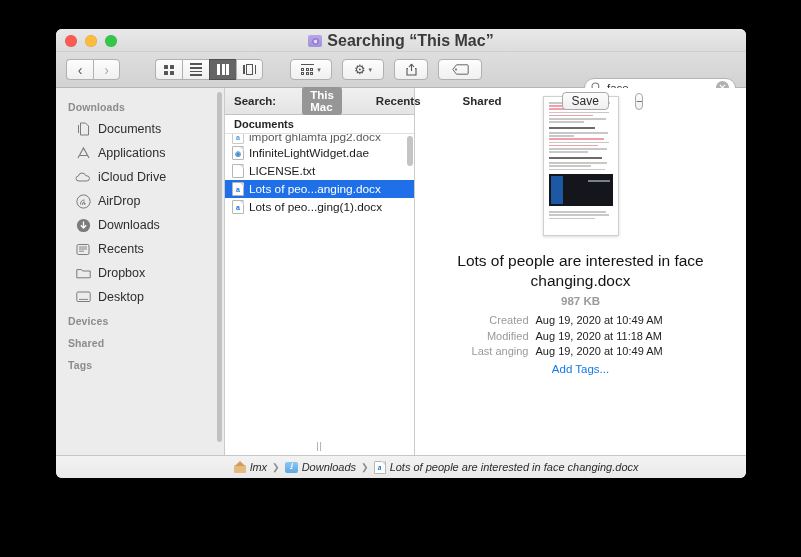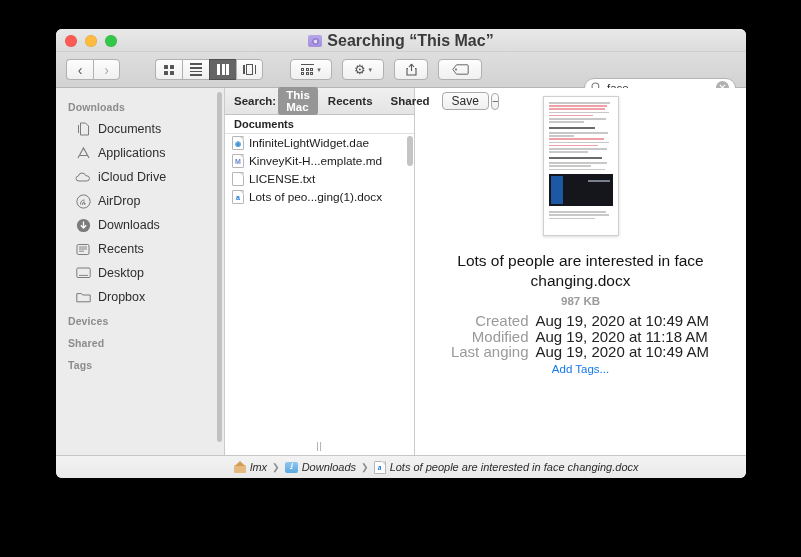--- a/index.html
+++ b/index.html
@@ -157,21 +157,21 @@
     background: #fff;
     border-right: 0.5px solid #cbcbcb;
     display: flex; flex-direction: column;
     position: relative;
     flex: 0 0 auto;
   }
   .scopebar {
     height: 27px;
     background: linear-gradient(to bottom,#f0f0f0,#e4e4e4);
     border-bottom: 0.5px solid #c3c3c3;
-    display: flex; align-items: center; gap: 2px;
+    display: flex; align-items: center; gap: 26px;
     padding: 0 9px;
     font-size: 11.5px; font-weight: bold; color: #2b2b2b;
     flex: 0 0 auto;
   }
   .scope-pill { padding: 2px 8px; border-radius: 3px; }
   .scope-pill.on { background: #969696; color: #fff; }
   .savebtn {
     font-size: 12px; font-weight: normal;
     padding: 1px 9px; border-radius: 4px;
     border: 0.5px solid #a9a9a9;
@@ -253,21 +253,21 @@
   .timg::after { content:""; position:absolute; right:3px; top:6px; width:22px; height:2px; background:#7a7f8c; }
 
   .pv-title {
     margin-top: 15px;
     font-size: 15.5px; color: #131313;
     text-align: center; line-height: 1.26;
     max-width: 250px;
   }
   .pv-size { font-size: 11.5px; font-weight: bold; color: #9a9a9a; margin-top: 5px; }
   .meta { margin-top: 6px; width: 100%; max-width: 260px; }
-  .meta-row { display: flex; gap: 7px; font-size: 15px; line-height: 15.5px; }
+  .meta-row { display: flex; gap: 7px; font-size: 11px; line-height: 15.5px; }
   .meta-k { width: 78px; text-align: right; color: #9a9a9a; flex: 0 0 78px; }
   .meta-v { color: #222; }
   .addtags { margin-top: 3px; font-size: 11.5px; color: #1579e8; text-align: center; width: 100%; }
 
   
   .pathbar {
     height: 23px;
     background: linear-gradient(to bottom,#f3f3f3,#e9e9e9);
     border-top: 0.5px solid #c6c6c6;
     display: flex; align-items: center; gap: 5px;
@@ -466,34 +466,34 @@
               <rect x="1" y="1.5" width="12" height="10" rx="1.4" fill="none" stroke="#7b7b7b" stroke-width="1"></rect>
               <path d="M3 4 L11 4 M3 6 L11 6 M3 8.2 L8 8.2" stroke="#7b7b7b" stroke-width="0.9"></path>
             </svg>
         </span>
         <span>Recents</span>
       </div>
 
       <div class="sb-item">
         <span class="sb-ico">
           <svg width="15" height="12" viewBox="0 0 15 12">
+              <path d="M0.8 2.6 L5.6 2.6 L6.8 4 L14.2 4 L14.2 10.8 L0.8 10.8 Z" fill="none" stroke="#7b7b7b" stroke-width="1"></path>
+            </svg>
+        </span>
+        <span>Dropbox</span>
+      </div>
+
+      <div class="sb-item">
+        <span class="sb-ico">
+          <svg width="15" height="12" viewBox="0 0 15 12">
               <rect x="0.8" y="1" width="13.4" height="9.5" rx="1.2" fill="none" stroke="#7b7b7b" stroke-width="1"></rect>
               <path d="M3 8.4 L12 8.4" stroke="#7b7b7b" stroke-width="0.9"></path>
             </svg>
         </span>
         <span>Desktop</span>
-      </div>
-
-      <div class="sb-item">
-        <span class="sb-ico">
-          <svg width="15" height="12" viewBox="0 0 15 12">
-              <path d="M0.8 2.6 L5.6 2.6 L6.8 4 L14.2 4 L14.2 10.8 L0.8 10.8 Z" fill="none" stroke="#7b7b7b" stroke-width="1"></path>
-            </svg>
-        </span>
-        <span>Dropbox</span>
       </div>
 
       <div class="sb-head">Devices</div>
 
 
 
 
       <div class="sb-head">Shared</div>
       <div class="sb-head">Tags</div>
 
@@ -508,31 +508,35 @@
         <span class="scope-pill">Recents</span>
         <span class="scope-pill">Shared</span>
         <span style="flex:1"></span>
         <span class="savebtn">Save</span>
         <span class="minusbtn">−</span>
       </div>
 
       <div class="grp-head">Documents</div>
 
       <div class="filelist">
+        <div class="file-row clip">
+          <span class="docico">a</span>
+          <span>import ghlamfa jpg2.docx</span>
+        </div>
         <div class="file-row">
           <span class="docico dae">◉</span>
           <span>InfiniteLightWidget.dae</span>
         </div>
         <div class="file-row">
-          <span class="docico md">M</span>
-          <span>KinveyKit-H...emplate.md</span>
-        </div>
-        <div class="file-row">
           <span class="docico txt"></span>
           <span>LICENSE.txt</span>
+        </div>
+        <div class="file-row sel">
+          <span class="docico">a</span>
+          <span>Lots of peo...anging.docx</span>
         </div>
         <div class="file-row">
           <span class="docico">a</span>
           <span>Lots of peo...ging(1).docx</span>
         </div>
         <div class="list-scrollbar"></div>
         <div class="divider-grip">||</div>
       </div>
     </div>
 

